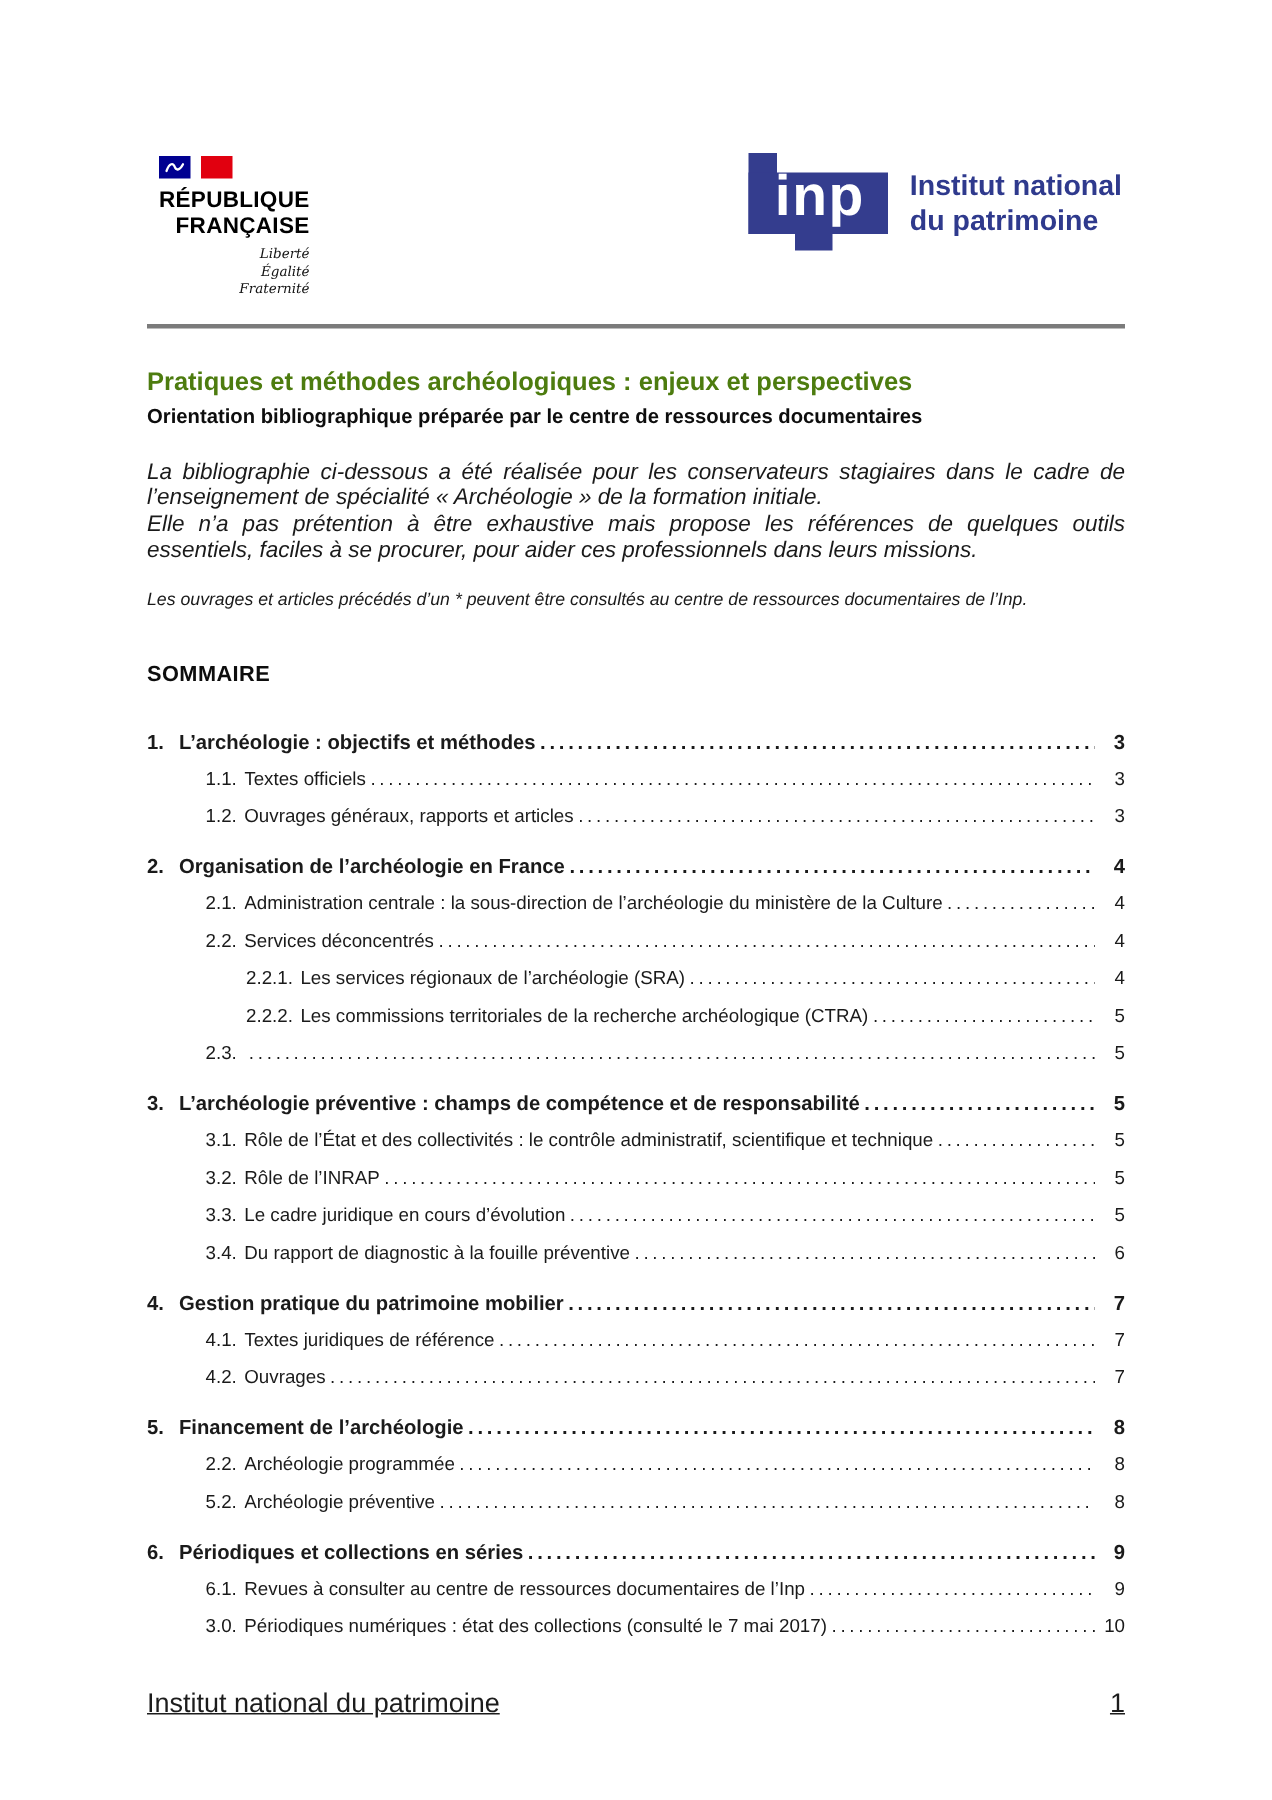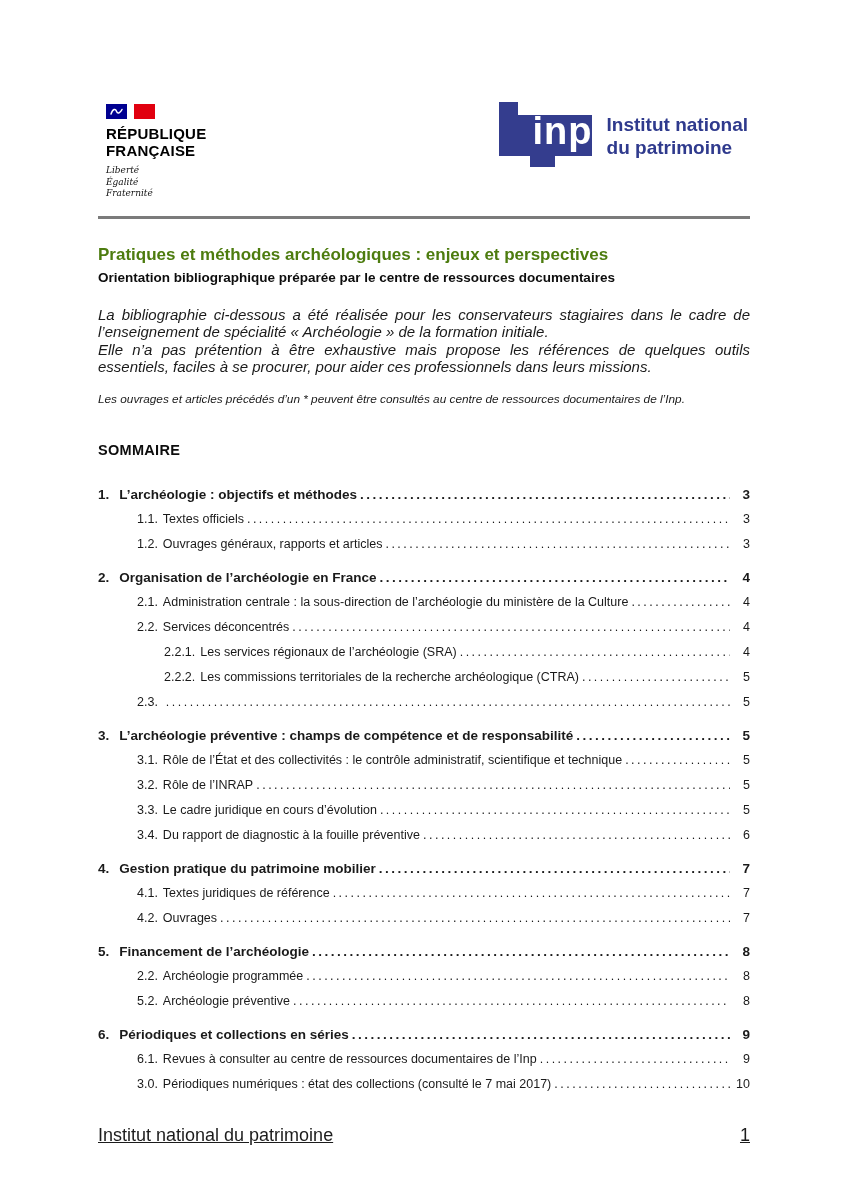--- a/index.html
+++ b/index.html
@@ -17,42 +17,42 @@
   .content { padding: 0 98px; }
 
   
   .masthead {
     display: flex;
     justify-content: space-between;
     align-items: flex-start;
     margin-top: 104px;
     min-height: 92px;
   }
-  .marianne { margin-left: 8px; }
+  .marianne { margin-left: 8px; text-align: right; }
   .flag { display: flex; gap: 7px; height: 15px; margin-bottom: 6px; }
   .flag-blue { width: 21px; height: 15px; background: #000091; position: relative; }
   .flag-blue svg { position: absolute; inset: 0; }
   .flag-red { width: 21px; height: 15px; background: #e1000f; }
   .rf-name {
     font-weight: 700; font-size: 15px; line-height: 17px;
     color: #000; letter-spacing: 0.2px;
   }
   .motto {
     margin-top: 6px;
     font-family: "DejaVu Serif", serif; font-style: italic;
     font-size: 9px; line-height: 11.5px; color: #111;
   }
 
   .inp-brand { display: flex; margin-top: -2px; margin-right: 2px; }
   .inp-mark { position: relative; width: 93px; height: 66px; flex: none; }
   .inp-tab-top    { position: absolute; left: 0;  top: 0;    width: 19px; height: 54px; background: #343d8e; }
   .inp-main       { position: absolute; left: 0;  top: 13px; width: 93px; height: 41px; background: #343d8e; }
   .inp-tab-bottom { position: absolute; left: 31px; top: 54px; width: 25px; height: 11px; background: #343d8e; }
   .inp-word {
-    position: absolute; left: 20px; top: 7px; width: 88px;
+    position: absolute; left: 4px; top: 7px; width: 88px;
     text-align: center; color: #ffffff;
     font-size: 38px; line-height: 44px; font-weight: 700; letter-spacing: 1px;
   }
   .inp-name {
     margin-left: 15px; margin-top: 11px;
     font-size: 19px; line-height: 23px; font-weight: 600;
     color: #2f3a8d; white-space: nowrap;
   }
 
   .rule { margin: 16px 0 0; border: none; height: 3px; background: #7b7b7b; }

